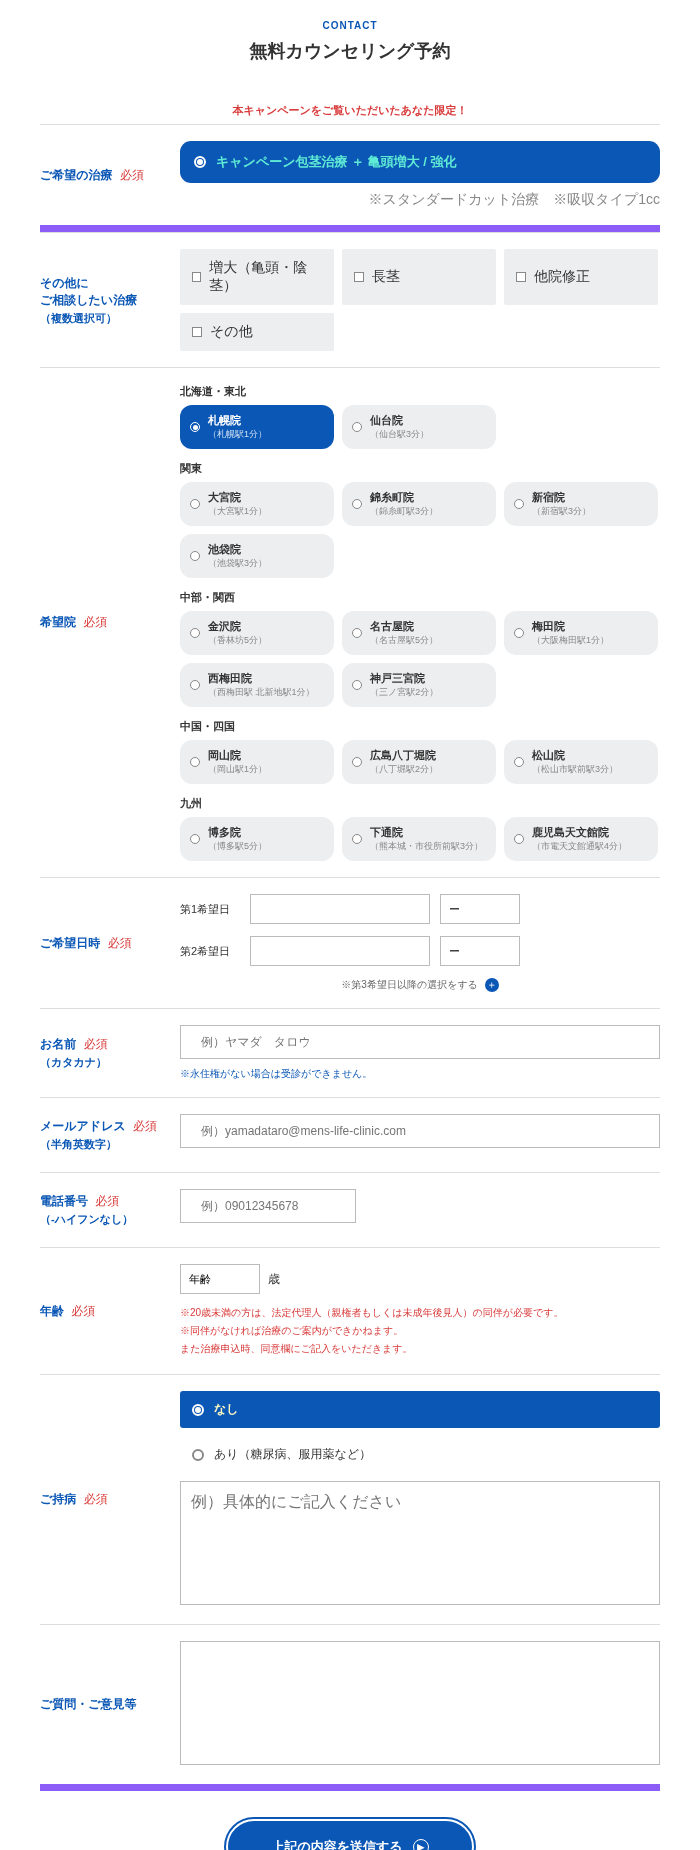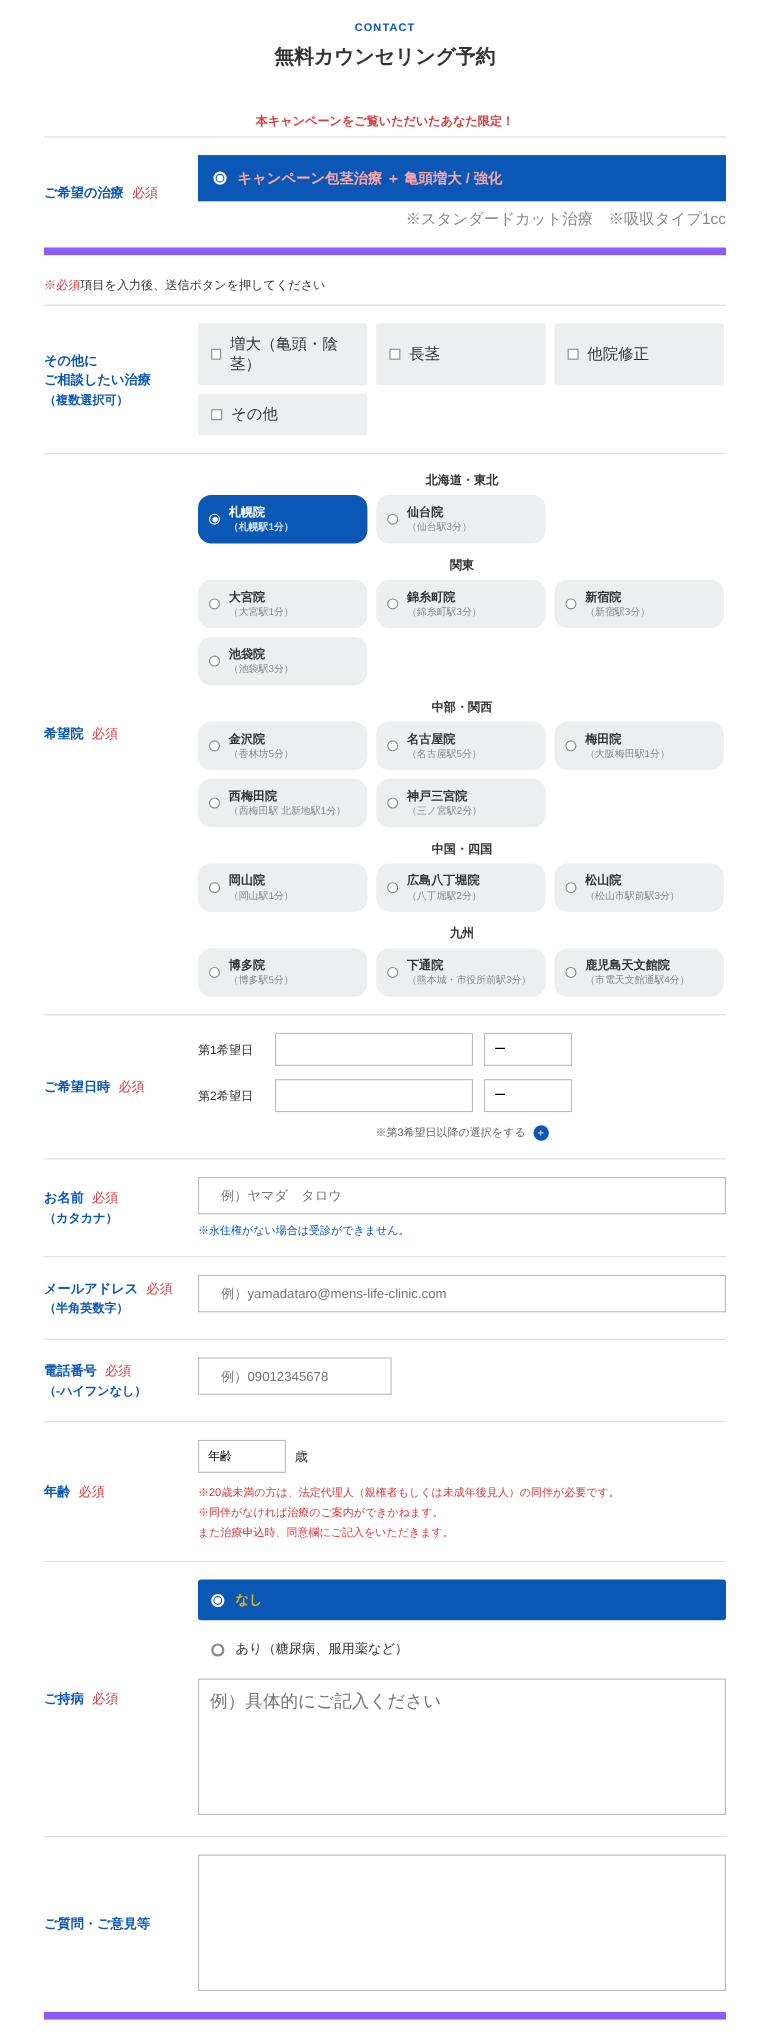--- a/index.html
+++ b/index.html
@@ -10,56 +10,56 @@
 .header-title { font-size: 18px; font-weight: bold; margin-top: 8px; }
 .campaign-banner { text-align: center; color: #d93a3a; font-size: 11px; font-weight: bold; margin-bottom: 6px; }
 .form-table { width: 100%; border-collapse: collapse; }
 .form-row { border-top: 1px solid #ddd; }
 .form-row:last-child { border-bottom: 7px solid #8b5cf6; margin-top: 44px; }
 .form-label-cell { width: 140px; vertical-align: middle; padding: 20px 10px 20px 0; }
 .form-label { color: #0b57b5; font-size: 12px; font-weight: bold; }
 .form-label .req { color: #d93a3a; margin-left: 4px; font-weight: normal; }
 .form-label-sub { color: #0b57b5; font-size: 11px; font-weight: bold; margin-top: 2px; }
 .form-content-cell { padding: 16px 0; vertical-align: top; }
-.selected-treatment { background: #0b57b5; color: #fca5a5; padding: 12px 14px; border-radius: 0; font-size: 13px; font-weight: bold; display: flex; align-items: center; }
+.selected-treatment { background: #0b57b5; color: #5eead4; padding: 12px 14px; border-radius: 11px; font-size: 13px; font-weight: bold; display: flex; align-items: center; }
 .radio-dot { width: 12px; height: 12px; border: 2px solid #fff; border-radius: 50%; margin-right: 10px; display: inline-flex; align-items: center; justify-content: center; flex-shrink: 0; }
 .radio-dot.on::after { content: ""; width: 6px; height: 6px; background: #fff; border-radius: 50%; }
 .treatment-note { text-align: right; font-size: 14px; color: #888; margin-top: 8px; }
 .required-note { color: #333; font-size: 11px; margin: 20px 0 10px; }
 .required-note .star { color: #d93a3a; }
 .check-grid { display: flex; flex-wrap: wrap; gap: 8px; }
 .check-item { background: #eceef0; padding: 10px 12px; font-size: 14px; display: flex; align-items: center; width: calc(33.33% - 6px); border-radius: 2px; }
 .check-box { width: 10px; height: 10px; border: 1px solid #888; margin-right: 8px; background: #fff; }
-.region-label { font-size: 11px; font-weight: bold; margin: 12px 0 6px; text-align: center; }
+.region-label { font-size: 11px; font-weight: bold; margin: 12px 0 6px; }
 .region-label:first-child { margin-top: 0; }
 .clinic-grid { display: flex; flex-wrap: wrap; gap: 8px; }
 .clinic-item { background: #eceef0; padding: 8px 10px; width: calc(33.33% - 6px); display: flex; align-items: center; border-radius: 12px; }
 .clinic-item.selected { background: #0b57b5; color: #fff; }
 .clinic-radio { width: 10px; height: 10px; border: 1px solid #888; border-radius: 50%; margin-right: 8px; background: #fff; flex-shrink: 0; display: flex; align-items: center; justify-content: center; }
 .clinic-item.selected .clinic-radio { border-color: #fff; background: transparent; }
 .clinic-item.selected .clinic-radio::after { content: ""; width: 5px; height: 5px; background: #fff; border-radius: 50%; }
 .clinic-text { display: flex; flex-direction: column; }
 .clinic-name { font-size: 11px; font-weight: bold; }
 .clinic-sub { font-size: 9px; color: #888; }
-.clinic-item.selected .clinic-sub { color: #cde0f5; font-weight: bold; }
+.clinic-item.selected .clinic-sub { color: #cde0f5; }
 .date-row { display: flex; align-items: center; gap: 10px; margin-bottom: 12px; }
 .date-label { font-size: 11px; width: 60px; }
 .date-select { border: 1px solid #bbb; height: 30px; padding: 0 8px; background: #fff; font-size: 11px; }
 .date-select.wide { width: 180px; }
 .date-select.narrow { width: 80px; }
 .date-note { font-size: 10px; color: #666; text-align: center; }
 .date-note .plus { display: inline-flex; width: 14px; height: 14px; background: #0b57b5; color: #fff; border-radius: 50%; align-items: center; justify-content: center; margin-left: 4px; font-size: 10px; }
 .text-input { width: 100%; height: 34px; border: 1px solid #bbb; padding: 0 20px; font-size: 12px; }
 .text-input.half { width: 176px; }
 .field-note { font-size: 10px; color: #0b57b5; margin-top: 8px; }
 .age-row { display: flex; align-items: center; gap: 8px; margin-bottom: 10px; }
 .age-select { border: 1px solid #bbb; height: 30px; width: 80px; padding: 0 8px; font-size: 11px; background: #fff; }
 .age-notes { font-size: 10px; color: #d93a3a; line-height: 1.8; }
 .condition-option { padding: 10px 12px; border-radius: 3px; display: flex; align-items: center; font-size: 12px; margin-bottom: 8px; }
-.condition-option.selected { background: #0b57b5; color: #eab308; font-weight: bold; }
+.condition-option.selected { background: #0b57b5; color: #fef9c3; font-weight: bold; }
 .condition-option .radio-o { width: 12px; height: 12px; border: 2px solid #888; border-radius: 50%; margin-right: 10px; display: flex; align-items: center; justify-content: center; }
 .condition-option.selected .radio-o { border-color: #fff; }
 .condition-option.selected .radio-o::after { content: ""; width: 6px; height: 6px; background: #fff; border-radius: 50%; }
 .textarea { width: 100%; height: 124px; border: 1px solid #bbb; padding: 10px; font-size: 16px; resize: none; font-family: Liberation Serif, serif; }
 .submit-wrap { text-align: center; margin-top: 30px; }
 .submit-btn { background: #0b57b5; color: #fff; border: 3px solid #0b57b5; outline: 2px solid #0b57b5; outline-offset: 2px; border-radius: 30px; padding: 14px 40px; font-size: 13px; font-weight: bold; display: inline-flex; align-items: center; gap: 10px; cursor: pointer; }
 .submit-btn .arrow { width: 16px; height: 16px; border: 1px solid #fff; border-radius: 50%; display: inline-flex; align-items: center; justify-content: center; font-size: 9px; }
 select { appearance: none; -webkit-appearance: none; background-image: linear-gradient(45deg, transparent 50%, #666 50%), linear-gradient(135deg, #666 50%, transparent 50%); background-position: calc(100% - 12px) center, calc(100% - 8px) center; background-size: 4px 4px, 4px 4px; background-repeat: no-repeat; }
 </style>
 </head>
@@ -83,21 +83,20 @@
         <div class="selected-treatment">
           <span class="radio-dot on"></span>
           <span>キャンペーン包茎治療 ＋ 亀頭増大 / 強化</span>
         </div>
         <div class="treatment-note">※スタンダードカット治療　※吸収タイプ1cc</div>
       </td>
     </tr>
   </tbody>
     </table>
 
-  <div class="required-note"><span class="star">※必須</span><span>項目を入力後、送信ボタンを押してください</span></div>
 
   <table class="form-table">
     <tbody>
         <tr class="form-row">
       <td class="form-label-cell">
         <div class="form-label">その他に</div>
         <div class="form-label">ご相談したい治療</div>
         <div class="form-label-sub">（複数選択可）</div>
       </td>
       <td class="form-content-cell">

